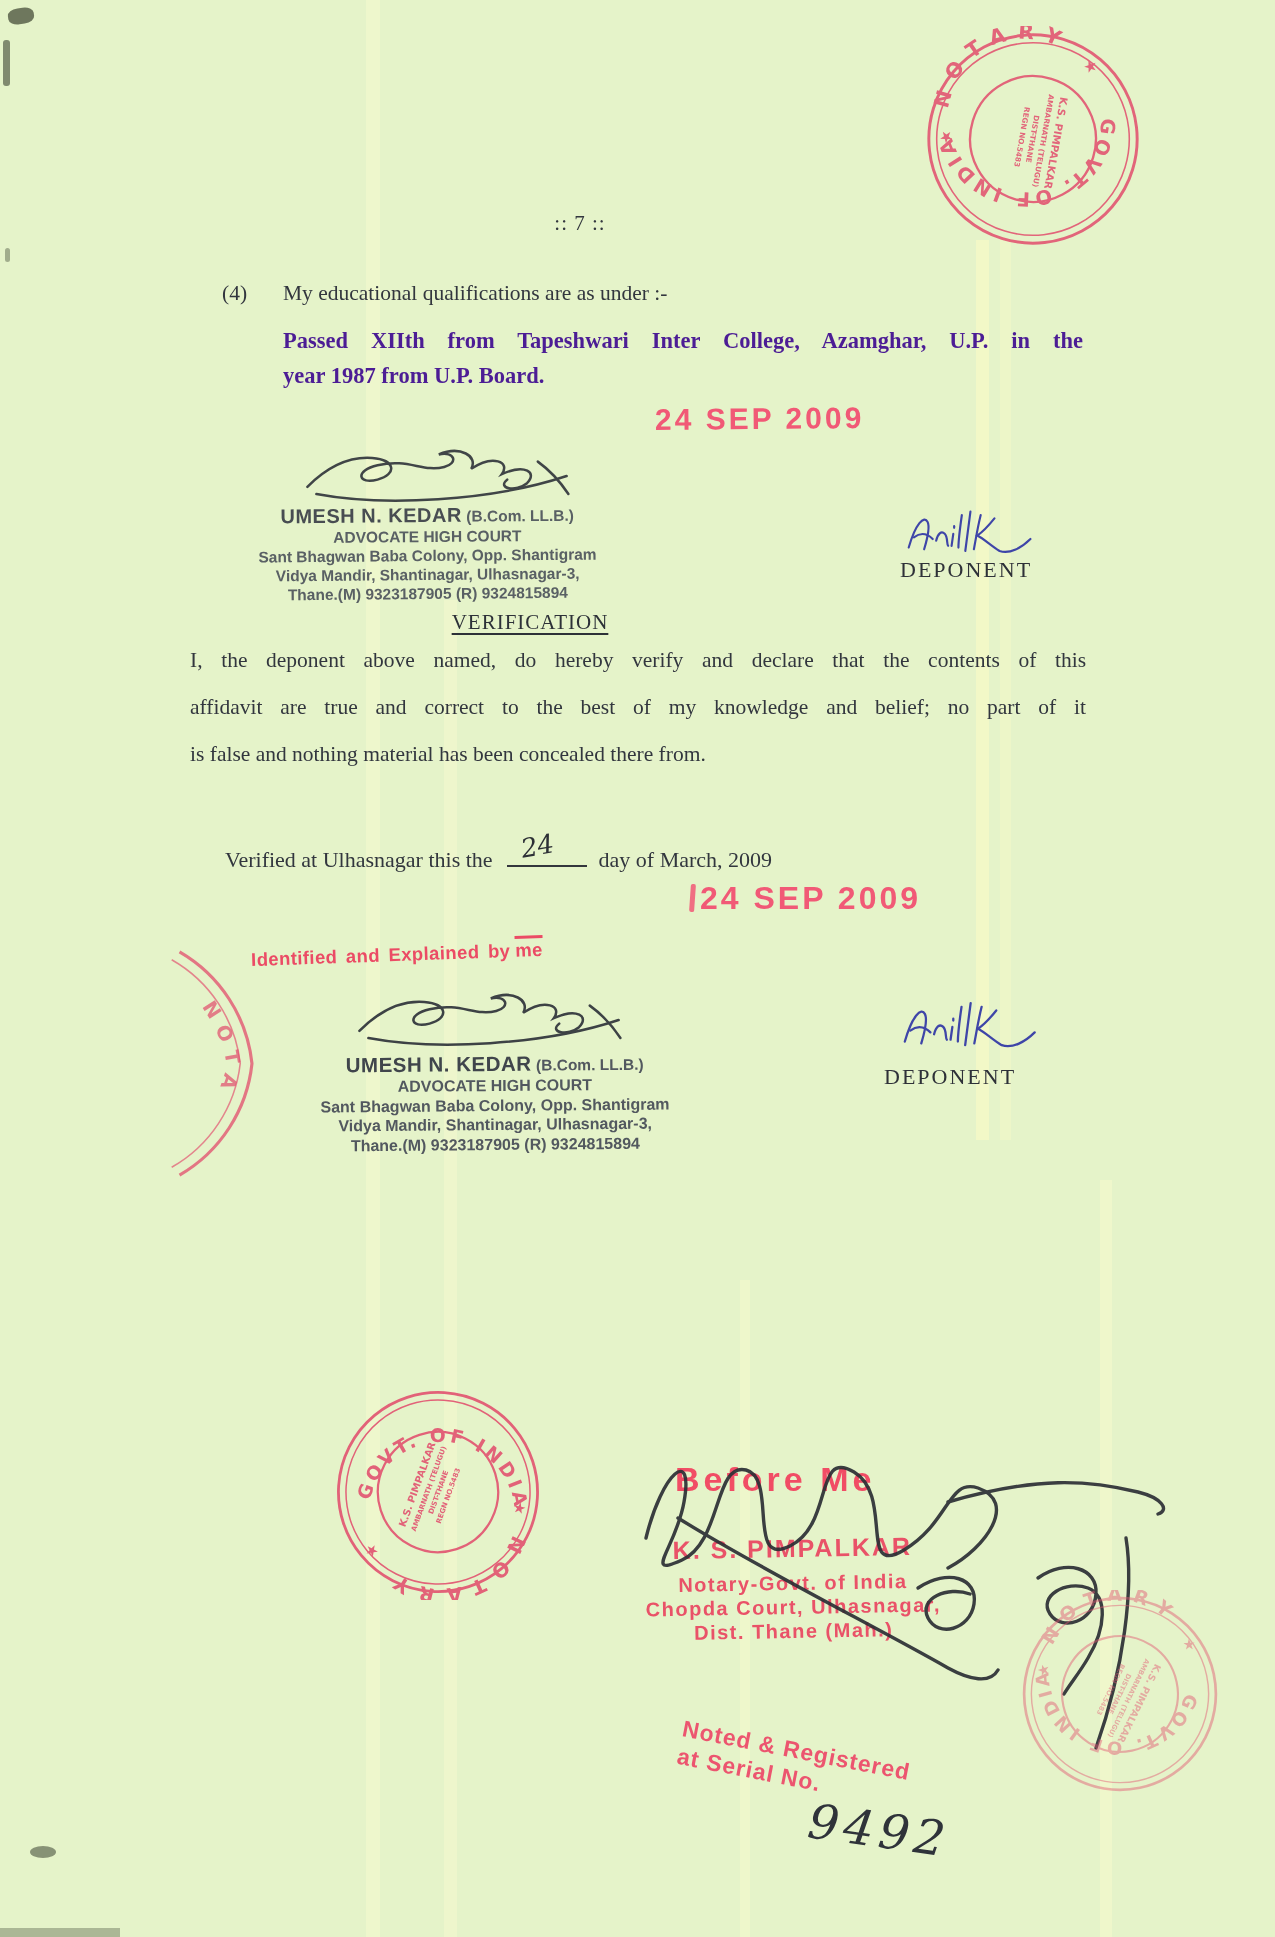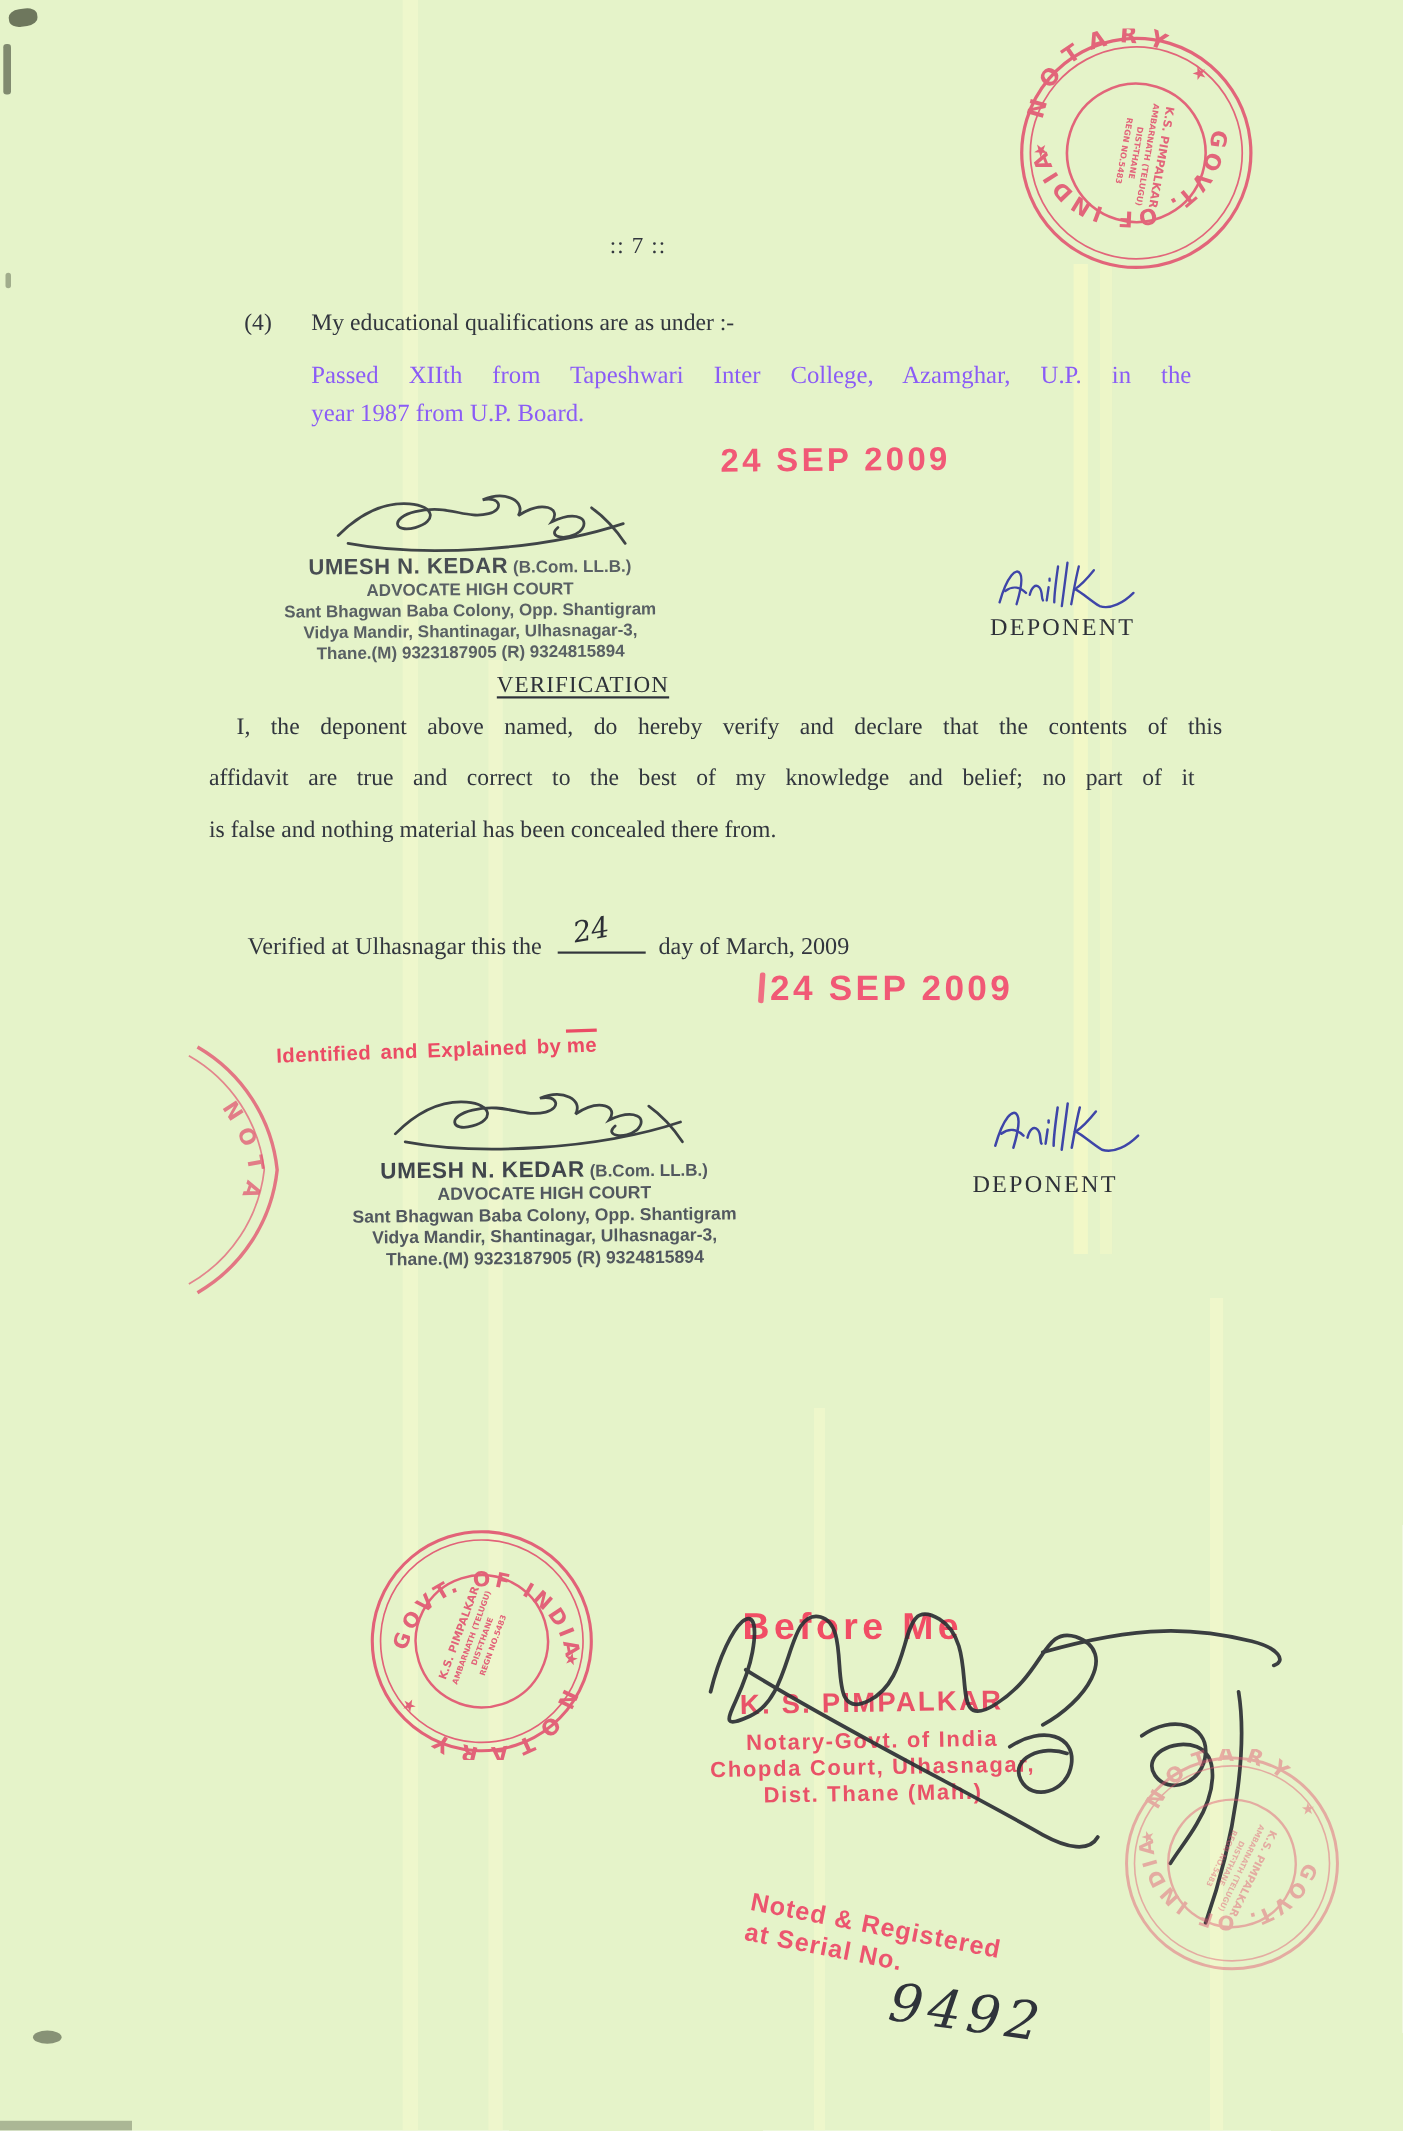--- a/index.html
+++ b/index.html
@@ -12,21 +12,21 @@
     color:#30343c;
   }
   .abs{position:absolute;}
   
   .streak{position:absolute;pointer-events:none;}
   .smudge{position:absolute;pointer-events:none;}
   
   .serif{font-family:"Liberation Serif",serif;color:#32363e;}
   .pagenum{font-size:21px;letter-spacing:1px;text-align:center;width:120px;}
   .clause-no,.clause-tx{font-size:21.5px;}
-  .boldline{font-size:22.5px;font-weight:normal;color:#8b5cf6;}
+  .boldline{font-size:22.5px;font-weight:bold;color:#4c1d95;}
   .just{width:800px;text-align:justify;text-align-last:justify;}
   .vhead{font-size:21px;letter-spacing:1px;width:170px;text-align:center;
          text-decoration:underline;text-underline-offset:4px;color:#2d3138;margin-left:20px;}
   .vline{width:896px;font-size:21.5px;color:#32363e;}
   .vjust{text-align:justify;text-align-last:justify;}
   .deponent{font-size:22px;letter-spacing:2px;color:#2e3138;}
   
   .redstamp{font-family:"Liberation Sans",sans-serif;font-weight:bold;}
   .datestamp{font-size:30px;color:#f24e70;letter-spacing:3px;opacity:.93;}
   .datestamp2{font-size:32px;}
@@ -137,21 +137,21 @@
         <path d="M 65,27 L 65,29"></path>
       <path d="M 74,14 C 72,28 70,44 70,52"></path>
       <path d="M 84,10 L 78,56"></path>
       <path d="M 96,14 C 92,30 90,44 88,54"></path>
       <path d="M 112,18 C 104,28 98,34 92,38 C 100,42 108,50 118,56 C 130,60 144,52 154,42"></path>
     </g>
   </svg>
   <div class="abs serif deponent" style="left:900px;top:557px;">DEPONENT</div>
 
   <div class="abs serif vhead" style="left:425px;top:610px;">VERIFICATION</div>
-  <div class="abs serif vline vjust" style="left:190px;top:648px;margin-left:25px;">I, the deponent above named, do hereby verify and declare that the contents of this</div>
+  <div class="abs serif vline vjust" style="left:190px;top:648px;">I, the deponent above named, do hereby verify and declare that the contents of this</div>
   <div class="abs serif vline" style="left:190px;top:742px;">is false and nothing material has been concealed there from.</div>
   <div class="abs serif vline vjust" style="left:190px;top:695px;">affidavit are true and correct to the best of my knowledge and belief; no part of it</div>
 
   <div class="abs serif verifiedrow" style="left:225px;top:843px;">
     <span>Verified at Ulhasnagar this the</span><span class="daygap"><span class="handday">24</span></span><span>day of March, 2009</span>
   </div>
 
   <div class="abs stamp-tick" style="left:690px;top:884px;"></div>
   <div class="abs redstamp datestamp datestamp2" style="left:700px;top:880px;">24 SEP 2009</div>
 

